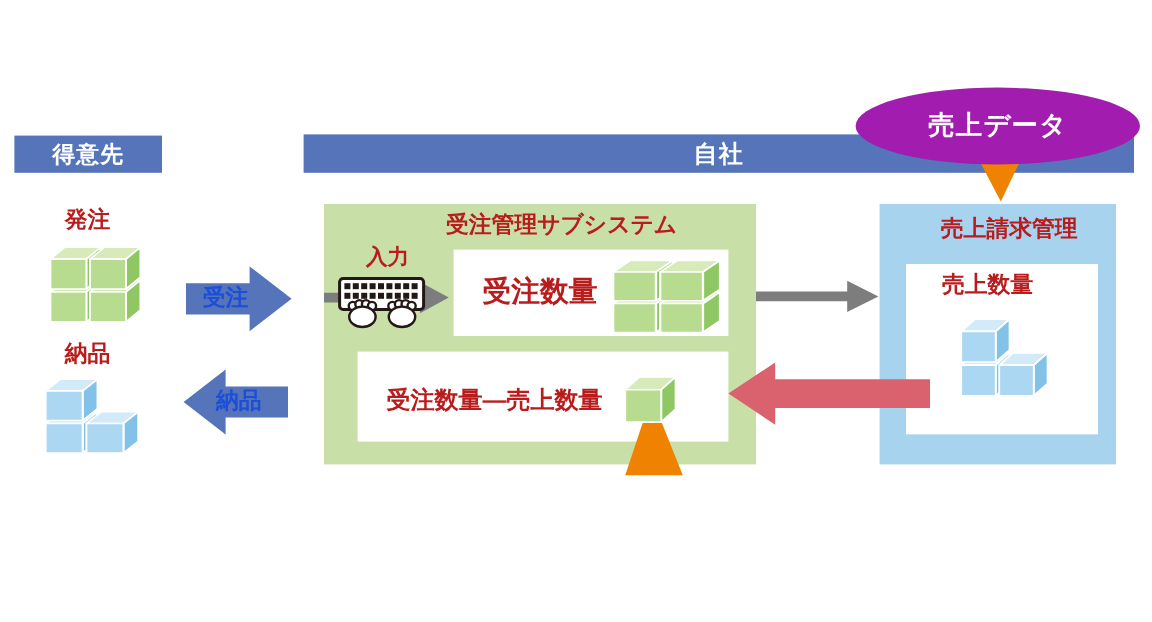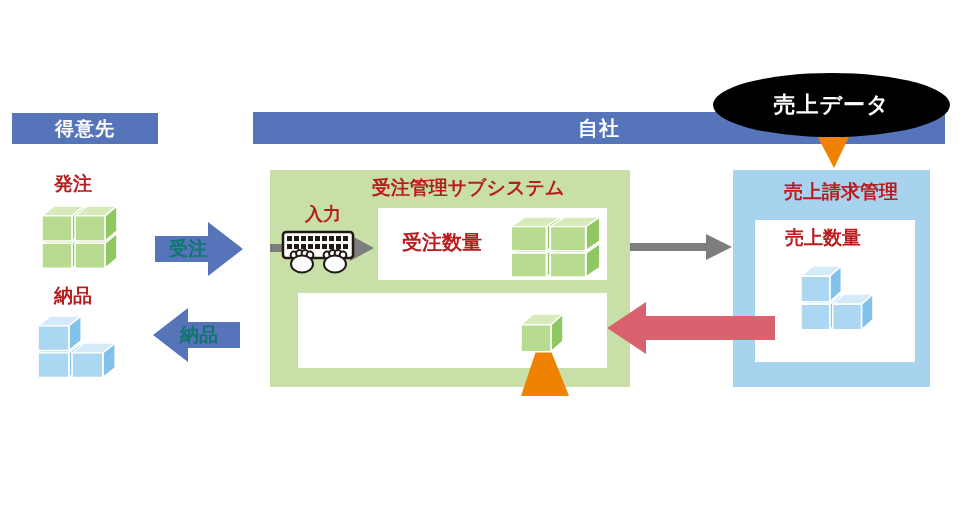--- a/index.html
+++ b/index.html
@@ -8,49 +8,49 @@
     font-family:"Liberation Sans","DejaVu Sans",sans-serif;
     color:#231815;
   }
   .abs{position:absolute;}
   
   .hdr{
     background:#5574ba;color:#ffffff;font-weight:bold;
     display:flex;align-items:center;justify-content:center;
     z-index:1;letter-spacing:1px;
   }
-  #hdr-customer{left:12px;top:113px;width:146px;height:31px;font-size:19px;}
+  #hdr-customer{left:12px;top:113px;width:123px;height:31px;font-size:19px;}
   #hdr-company{left:253px;top:112px;width:692px;height:32px;font-size:20px;}
   
   .panel{z-index:1;}
   #panel-subsystem{left:270px;top:170px;width:360px;height:217px;background:#c8e0a8;}
   #panel-sales{left:733px;top:170px;width:197px;height:217px;background:#a8d3ee;}
   .whitebox{background:#ffffff;z-index:1;}
   #box-order-qty{left:378px;top:208px;width:229px;height:72px;}
   #box-backlog{left:298px;top:293px;width:309px;height:75px;}
   #box-sales-qty{left:755px;top:220px;width:160px;height:142px;}
   
   .lbl{font-weight:bold;z-index:3;text-align:center;line-height:1.2;}
   .lbl.black{color:#b91c1c;}
-  .lbl.white{color:#0f766e;}
+  .lbl.white{color:#1d4ed8;}
   #subsystem-title{left:270px;top:177px;width:396px;font-size:19px;}
   #sales-title{left:733px;top:181px;width:216px;font-size:19px;}
   #lbl-hacchuu{left:33px;top:173px;width:80px;font-size:19px;}
   #lbl-nouhin{left:33px;top:285px;width:80px;font-size:19px;}
   #lbl-input{left:297px;top:204px;width:52px;font-size:18px;}
-  #lbl-order-qty{left:402px;top:230px;width:170px;text-align:left;font-size:20px;}
+  #lbl-order-qty{left:402px;top:230px;width:170px;text-align:left;font-size:24px;}
   #lbl-backlog-formula{left:322px;top:322px;width:230px;text-align:left;font-size:20px;}
   #lbl-sales-qty{left:755px;top:227px;width:136px;font-size:19px;}
   #lbl-inquiry{left:628px;top:218px;width:105px;font-size:18px;}
   #lbl-link{left:640px;top:316px;width:115px;font-size:20px;}
   #lbl-arrow-order{left:157px;top:238px;width:62px;font-size:19px;}
   #lbl-arrow-delivery{left:168px;top:324px;width:62px;font-size:19px;}
   
   .callout{
-    background:#000000;border-radius:50%;color:#ffffff;font-weight:bold;
+    background:#a21caf;border-radius:50%;color:#ffffff;font-weight:bold;
     display:flex;align-items:center;justify-content:center;z-index:4;
     letter-spacing:1px;
   }
   #callout-sales-data{left:713px;top:73px;width:237px;height:64px;font-size:22px;}
   #callout-backlog{left:440px;top:392px;width:217px;height:54px;font-size:22px;}
   
   #overlay{left:0;top:0;width:960px;height:518px;z-index:2;pointer-events:none;}
 </style>
 </head>
 <body>
@@ -162,18 +162,19 @@
     </g>
   </svg>
 
   <div class="abs lbl black" id="lbl-hacchuu">発注</div>
   <div class="abs lbl black" id="lbl-nouhin">納品</div>
   <div class="abs lbl white" id="lbl-arrow-order">受注</div>
   <div class="abs lbl white" id="lbl-arrow-delivery">納品</div>
   <div class="abs lbl black" id="subsystem-title">受注管理サブシステム</div>
   <div class="abs lbl black" id="lbl-input">入力</div>
   <div class="abs lbl black" id="lbl-order-qty">受注数量</div>
+  <div class="abs lbl black" id="lbl-backlog-formula">受注数量—売上数量</div>
   <div class="abs lbl black" id="sales-title">売上請求管理</div>
   <div class="abs lbl black" id="lbl-sales-qty">売上数量</div>
 
   <div class="abs callout" id="callout-sales-data">売上データ</div>
 
 </div>
 
 </body></html>

